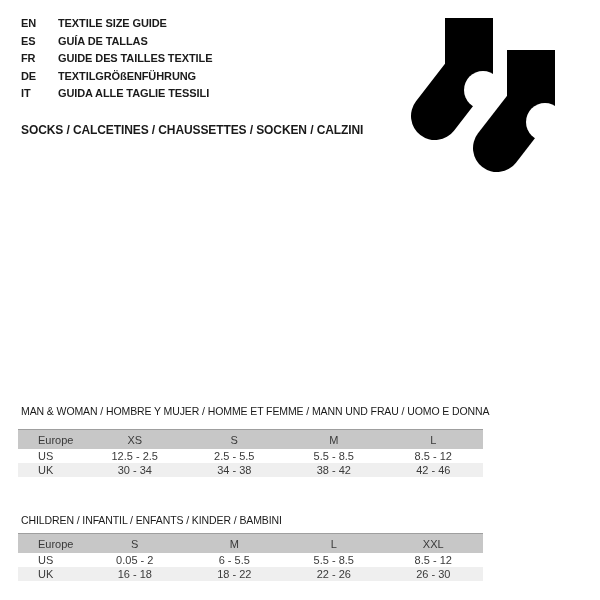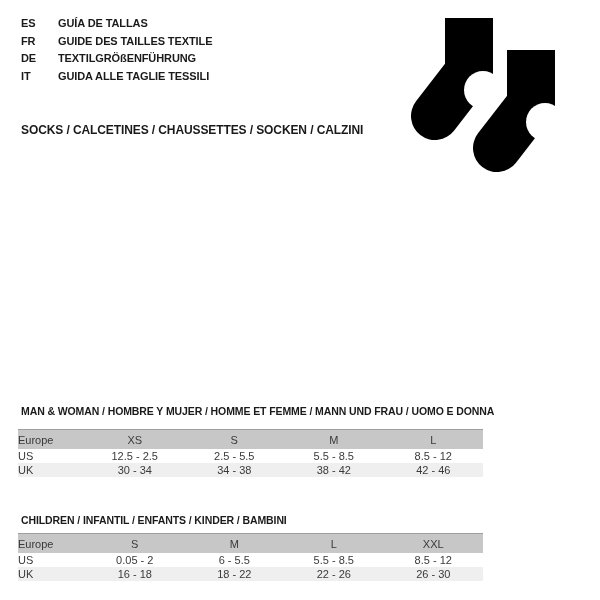--- a/index.html
+++ b/index.html
@@ -21,42 +21,46 @@
   .lang-code{width:37px;flex:0 0 37px;}
   .lang-term{white-space:nowrap;}
   .category-line{
     position:absolute;left:21px;top:123px;font-size:12px;font-weight:bold;
     letter-spacing:-0.1px;white-space:nowrap;
   }
   
   .socks-icon{position:absolute;left:405px;top:15px;width:160px;height:160px;}
   
   .table-title{
-    position:absolute;left:21px;font-size:10.5px;font-weight:bold;
+    position:absolute;left:21px;font-size:10.5px;font-weight:normal;
     letter-spacing:-0.1px;white-space:nowrap;color:var(--heading-text);
   }
   #t1-title{top:405px;}
   #t2-title{top:514px;}
   .size-table{position:absolute;left:18px;width:465px;font-size:11px;color:var(--text);}
   #t1-table{top:429px;}
   #t2-table{top:533px;}
   .trow{display:flex;height:14px;align-items:center;}
   .trow.head{
     background:var(--header-row-bg);height:19px;
     border-top:1px solid #9f9f9f;box-sizing:content-box;
   }
   .trow.alt{background:var(--alt-row-bg);}
   .tcell{text-align:center;white-space:nowrap;}
-  .tcell.c0{flex:0 0 67px;width:67px;text-align:left;padding-left:0;box-sizing:border-box;}
+  .tcell.c0{flex:0 0 67px;width:67px;text-align:left;padding-left:20px;box-sizing:border-box;}
   .tcell.cv{flex:1 1 0;}
 </style>
 </head>
 <body>
 
 <div class="lang-block">
+  <div class="lang-row">
+    <span class="lang-code">EN</span>
+    <span class="lang-term">TEXTILE SIZE GUIDE</span>
+  </div>
   <div class="lang-row">
     <span class="lang-code">ES</span>
     <span class="lang-term">GUÍA DE TALLAS</span>
   </div>
   <div class="lang-row">
     <span class="lang-code">FR</span>
     <span class="lang-term">GUIDE DES TAILLES TEXTILE</span>
   </div>
   <div class="lang-row">
     <span class="lang-code">DE</span>

